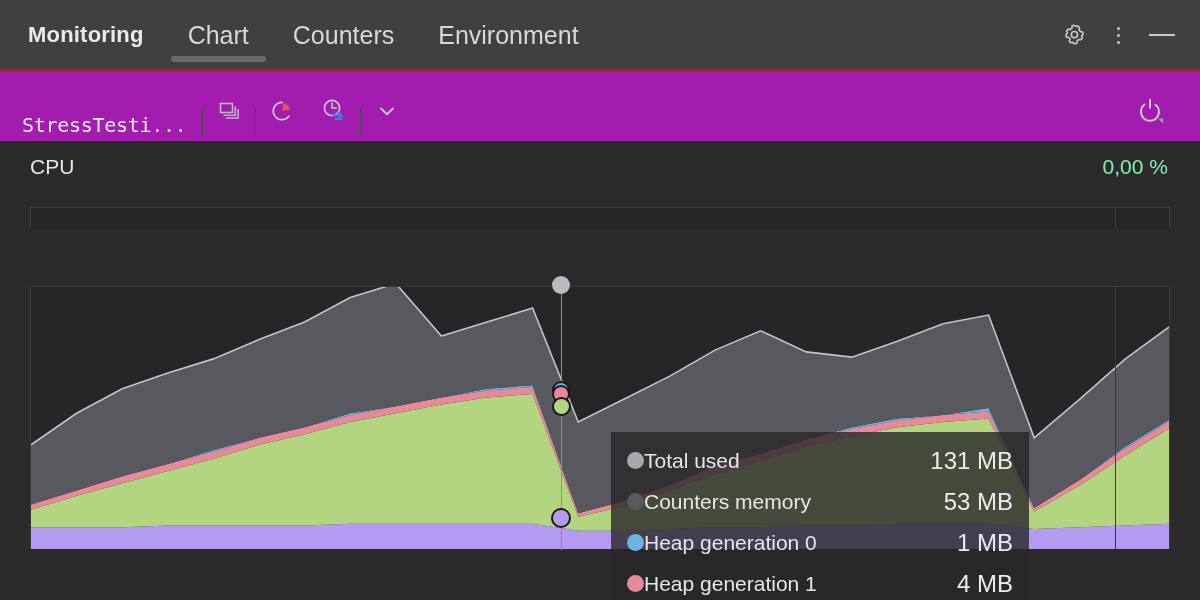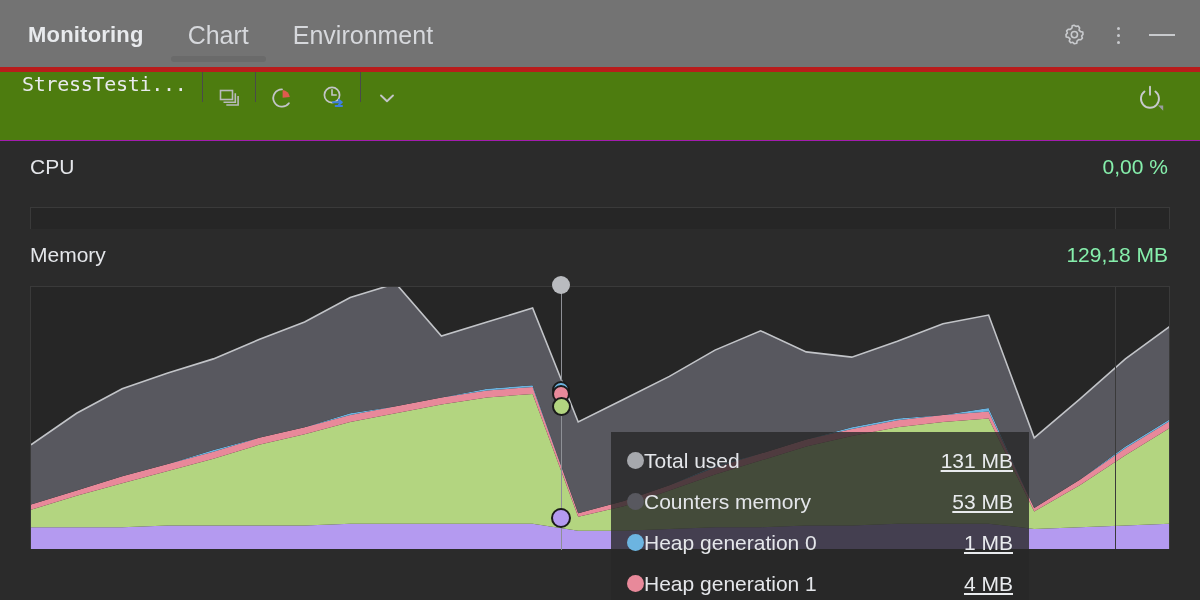--- a/index.html
+++ b/index.html
@@ -8,22 +8,22 @@
     background:#2b2b2b;
     font-family:"Liberation Sans", sans-serif;
     color:#dfe1e5;
     -webkit-font-smoothing:antialiased;
   }
   #app { position:relative; width:1200px; height:600px; background:#2b2b2b; }
 
   
   .tabbar {
     position:absolute; left:0; top:0; width:1200px; height:72px;
-    background:#737373;
-    border-bottom:5px solid #b91c1c;
+    background:#404040;
+    border-bottom:3px solid #b91c1c;
     padding-left:48px;
   }
   .tabs { position:absolute; left:0; top:0; height:70px; display:flex; align-items:center; }
   .tooltitle {
     font-size:22px; font-weight:bold; color:#e8eaed;
     padding:0 0 0 28px; line-height:70px; letter-spacing:.2px;
   }
   .tab {
     position:relative; font-size:25px; color:#d6d8dc;
     line-height:70px; height:70px; padding:0 22px; cursor:default;
@@ -38,22 +38,22 @@
     width:40px; height:40px; display:flex; align-items:center; justify-content:center;
     cursor:default; border-radius:4px;
   }
   .dots { display:flex; flex-direction:column; gap:4px; align-items:center; }
   .dots i { width:3px; height:3px; border-radius:50%; background:#c8cacd; display:block; }
   .dash { width:26px; height:2px; background:#c8cacd; display:block; }
 
   
   .toolbar {
     position:absolute; left:0; top:72px; width:1200px; height:69px;
-    background:#4d7c0f; border-bottom:1px solid #a21caf;
-    display:flex; align-items:flex-start;
+    background:#a21caf; border-bottom:4px solid #a21caf;
+    display:flex; align-items:flex-end;
   }
   .proc-name {
     font-size:20px; color:#e8eaed; padding-left:22px; padding-right:16px;
     font-family:"DejaVu Sans Mono","Liberation Mono",monospace; letter-spacing:-.3px;
   }
   .vsep { width:1px; height:30px; background:#4a4a4a; }
   .tb-icon {
     width:52px; height:52px; display:flex; align-items:center; justify-content:center;
     cursor:default;
   }
@@ -86,32 +86,35 @@
 
   
   .legend {
     position:absolute; left:611px; top:291px; width:418px; height:252px;
     background:rgba(40,40,40,.80);
     padding:8px 16px 0 16px;
   }
   .lg-row { display:flex; align-items:center; height:41px; }
   .lg-dot { width:17px; height:17px; border-radius:50%; flex:0 0 17px; }
   .lg-name { font-size:21px; color:#e4e6ea; white-space:nowrap; }
-  .lg-val { font-size:21px; color:#e9ebee; margin-left:auto; white-space:nowrap;text-decoration:underline; }
+  .lg-val { font-size:24px; color:#e9ebee; margin-left:auto; white-space:nowrap; }
 </style>
 </head>
 <body>
 
 <div id="app">
 
   <div class="tabbar">
     <div class="tabs">
       <div class="tooltitle">Monitoring</div>
       <div class="tab first selected">
         <span>Chart</span>
+      </div>
+      <div class="tab">
+        <span>Counters</span>
       </div>
       <div class="tab">
         <span>Environment</span>
       </div>
     </div>
 
     <div class="winctl">
       <div class="iconbtn">
         <svg width="26" height="26" viewBox="0 0 26 26">
           <path d="M13 3.2 15 4.4 17.2 4 18.6 6 18 8.1 19.6 9.6 21.8 10 22 12.4
@@ -184,24 +187,20 @@
   <div class="content">
 
     <div class="rowhead">
       <div class="lbl">CPU</div>
       <div class="val">0,00 %</div>
     </div>
     <div class="plot" id="cpu-plot">
       <div class="divider-v" style="left:1084px;"></div>
     </div>
 
-    <div class="rowhead" style="position:absolute;top:88px;left:0;right:0;">
-      <div class="lbl">Memory</div>
-      <div class="val">129,18 MB</div>
-    </div>
 
     <div class="plot" id="mem-plot">
       <svg class="area" id="mem-svg" width="1140" height="263" viewBox="0 0 1140 263" preserveAspectRatio="none">
           <path d="M 0 240.20666666666668 L 45.6 240.20666666666668 L 91.2 240.20666666666668 L 136.79999999999998 238.45333333333332 L 182.4 238.45333333333332 L 228 238.45333333333332 L 273.59999999999997 238.45333333333332 L 319.20000000000005 236.7 L 364.8 236.7 L 410.4 236.7 L 456 236.7 L 501.6 236.7 L 547.1999999999999 243.71333333333334 L 592.8000000000001 243.71333333333334 L 638.4000000000001 241.96 L 684 240.20666666666668 L 729.6 240.20666666666668 L 775.2 238.45333333333332 L 820.8 238.45333333333332 L 866.4 236.7 L 912 236.7 L 957.5999999999999 236.7 L 1003.2 241.96 L 1048.8 240.20666666666668 L 1094.3999999999999 238.45333333333332 L 1140 236.7 L 1140 263 L 1094.3999999999999 263 L 1048.8 263 L 1003.2 263 L 957.5999999999999 263 L 912 263 L 866.4 263 L 820.8 263 L 775.2 263 L 729.6 263 L 684 263 L 638.4000000000001 263 L 592.8000000000001 263 L 547.1999999999999 263 L 501.6 263 L 456 263 L 410.4 263 L 364.8 263 L 319.20000000000005 263 L 273.59999999999997 263 L 228 263 L 182.4 263 L 136.79999999999998 263 L 91.2 263 L 45.6 263 L 0 263 Z" fill="#b49af0"></path>
           <path d="M 0 222.67333333333335 L 45.6 208.64666666666668 L 91.2 196.37333333333333 L 136.79999999999998 184.10000000000002 L 182.4 171.82666666666665 L 228 157.8 L 273.59999999999997 147.28 L 319.20000000000005 135.00666666666666 L 364.8 126.24000000000001 L 410.4 117.47333333333333 L 456 110.46000000000001 L 501.6 106.95333333333332 L 547.1999999999999 229.68666666666667 L 592.8000000000001 219.16666666666669 L 638.4000000000001 203.38666666666666 L 684 187.60666666666668 L 729.6 173.57999999999998 L 775.2 159.55333333333334 L 820.8 149.03333333333333 L 866.4 140.26666666666665 L 912 135.00666666666666 L 957.5999999999999 131.5 L 1003.2 224.42666666666668 L 1048.8 198.12666666666667 L 1094.3999999999999 168.32 L 1140 140.26666666666665 L 1140 236.7 L 1094.3999999999999 238.45333333333332 L 1048.8 240.20666666666668 L 1003.2 241.96 L 957.5999999999999 236.7 L 912 236.7 L 866.4 236.7 L 820.8 238.45333333333332 L 775.2 238.45333333333332 L 729.6 240.20666666666668 L 684 240.20666666666668 L 638.4000000000001 241.96 L 592.8000000000001 243.71333333333334 L 547.1999999999999 243.71333333333334 L 501.6 236.7 L 456 236.7 L 410.4 236.7 L 364.8 236.7 L 319.20000000000005 236.7 L 273.59999999999997 238.45333333333332 L 228 238.45333333333332 L 182.4 238.45333333333332 L 136.79999999999998 238.45333333333332 L 91.2 240.20666666666668 L 45.6 240.20666666666668 L 0 240.20666666666668 Z" fill="#b3d580"></path>
           <path d="M 0 217.41333333333333 L 45.6 203.38666666666666 L 91.2 189.36 L 136.79999999999998 177.08666666666667 L 182.4 164.81333333333333 L 228 150.78666666666666 L 273.59999999999997 140.26666666666665 L 319.20000000000005 127.99333333333334 L 364.8 119.22666666666669 L 410.4 110.46000000000001 L 456 103.44666666666666 L 501.6 99.94 L 547.1999999999999 226.18 L 592.8000000000001 213.90666666666667 L 638.4000000000001 198.12666666666667 L 684 180.59333333333333 L 729.6 166.56666666666666 L 775.2 152.54000000000002 L 820.8 142.01999999999998 L 866.4 133.25333333333333 L 912 127.99333333333334 L 957.5999999999999 124.48666666666668 L 1003.2 220.92000000000002 L 1048.8 192.86666666666667 L 1094.3999999999999 161.30666666666667 L 1140 133.25333333333333 L 1140 140.26666666666665 L 1094.3999999999999 168.32 L 1048.8 198.12666666666667 L 1003.2 224.42666666666668 L 957.5999999999999 131.5 L 912 135.00666666666666 L 866.4 140.26666666666665 L 820.8 149.03333333333333 L 775.2 159.55333333333334 L 729.6 173.57999999999998 L 684 187.60666666666668 L 638.4000000000001 203.38666666666666 L 592.8000000000001 219.16666666666669 L 547.1999999999999 229.68666666666667 L 501.6 106.95333333333332 L 456 110.46000000000001 L 410.4 117.47333333333333 L 364.8 126.24000000000001 L 319.20000000000005 135.00666666666666 L 273.59999999999997 147.28 L 228 157.8 L 182.4 171.82666666666665 L 136.79999999999998 184.10000000000002 L 91.2 196.37333333333333 L 45.6 208.64666666666668 L 0 222.67333333333335 Z" fill="#e8899a"></path>
           <path d="M 0 217.41333333333333 L 45.6 203.38666666666666 L 91.2 189.36 L 136.79999999999998 177.08666666666667 L 182.4 163.06 L 228 150.78666666666666 L 273.59999999999997 140.26666666666665 L 319.20000000000005 126.24000000000001 L 364.8 119.22666666666669 L 410.4 110.46000000000001 L 456 101.69333333333336 L 501.6 98.18666666666667 L 547.1999999999999 226.18 L 592.8000000000001 213.90666666666667 L 638.4000000000001 198.12666666666667 L 684 178.84 L 729.6 166.56666666666666 L 775.2 152.54000000000002 L 820.8 140.26666666666665 L 866.4 131.5 L 912 127.99333333333334 L 957.5999999999999 120.97999999999999 L 1003.2 220.92000000000002 L 1048.8 192.86666666666667 L 1094.3999999999999 159.55333333333334 L 1140 131.5 L 1140 133.25333333333333 L 1094.3999999999999 161.30666666666667 L 1048.8 192.86666666666667 L 1003.2 220.92000000000002 L 957.5999999999999 124.48666666666668 L 912 127.99333333333334 L 866.4 133.25333333333333 L 820.8 142.01999999999998 L 775.2 152.54000000000002 L 729.6 166.56666666666666 L 684 180.59333333333333 L 638.4000000000001 198.12666666666667 L 592.8000000000001 213.90666666666667 L 547.1999999999999 226.18 L 501.6 99.94 L 456 103.44666666666666 L 410.4 110.46000000000001 L 364.8 119.22666666666669 L 319.20000000000005 127.99333333333334 L 273.59999999999997 140.26666666666665 L 228 150.78666666666666 L 182.4 164.81333333333333 L 136.79999999999998 177.08666666666667 L 91.2 189.36 L 45.6 203.38666666666666 L 0 217.41333333333333 Z" fill="#6cb4e0"></path>
           <path d="M 0 157.8 L 45.6 126.24000000000001 L 91.2 101.69333333333336 L 136.79999999999998 85.91333333333333 L 182.4 71.88666666666666 L 228 52.599999999999994 L 273.59999999999997 35.06666666666666 L 319.20000000000005 10.52000000000001 L 364.8 -3.5066666666667174 L 410.4 49.093333333333334 L 456 35.06666666666666 L 501.6 21.039999999999992 L 547.1999999999999 135.00666666666666 L 592.8000000000001 112.21333333333334 L 638.4000000000001 89.41999999999999 L 684 63.120000000000005 L 729.6 43.833333333333314 L 775.2 64.87333333333333 L 820.8 70.13333333333335 L 866.4 54.353333333333325 L 912 36.81999999999999 L 957.5999999999999 28.05333333333334 L 1003.2 150.78666666666666 L 1048.8 112.21333333333334 L 1094.3999999999999 71.88666666666666 L 1140 38.57333333333332 L 1140 131.5 L 1094.3999999999999 159.55333333333334 L 1048.8 192.86666666666667 L 1003.2 220.92000000000002 L 957.5999999999999 120.97999999999999 L 912 127.99333333333334 L 866.4 131.5 L 820.8 140.26666666666665 L 775.2 152.54000000000002 L 729.6 166.56666666666666 L 684 178.84 L 638.4000000000001 198.12666666666667 L 592.8000000000001 213.90666666666667 L 547.1999999999999 226.18 L 501.6 98.18666666666667 L 456 101.69333333333336 L 410.4 110.46000000000001 L 364.8 119.22666666666669 L 319.20000000000005 126.24000000000001 L 273.59999999999997 140.26666666666665 L 228 150.78666666666666 L 182.4 163.06 L 136.79999999999998 177.08666666666667 L 91.2 189.36 L 45.6 203.38666666666666 L 0 217.41333333333333 Z" fill="#58585f"></path>
           <path d="M 0 157.8 L 45.6 126.24000000000001 L 91.2 101.69333333333336 L 136.79999999999998 85.91333333333333 L 182.4 71.88666666666666 L 228 52.599999999999994 L 273.59999999999997 35.06666666666666 L 319.20000000000005 10.52000000000001 L 364.8 -3.5066666666667174 L 410.4 49.093333333333334 L 456 35.06666666666666 L 501.6 21.039999999999992 L 547.1999999999999 135.00666666666666 L 592.8000000000001 112.21333333333334 L 638.4000000000001 89.41999999999999 L 684 63.120000000000005 L 729.6 43.833333333333314 L 775.2 64.87333333333333 L 820.8 70.13333333333335 L 866.4 54.353333333333325 L 912 36.81999999999999 L 957.5999999999999 28.05333333333334 L 1003.2 150.78666666666666 L 1048.8 112.21333333333334 L 1094.3999999999999 71.88666666666666 L 1140 38.57333333333332" fill="none" stroke="#c2c4c8" stroke-width="1.6"></path>
         </svg>

